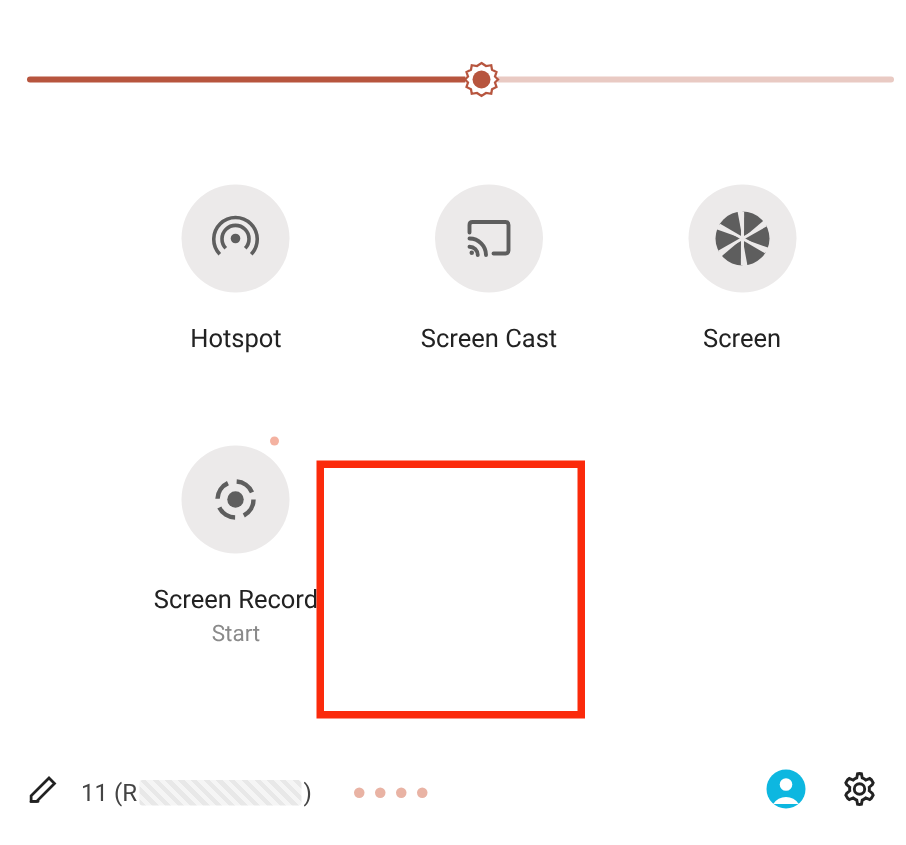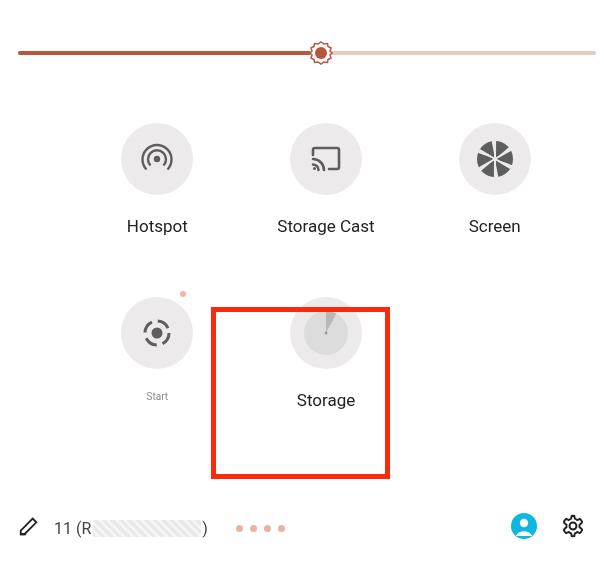--- a/index.html
+++ b/index.html
@@ -67,21 +67,21 @@
     justify-content: center;
     margin-bottom: 20px;
   }
   .tile-label {
     font-size: 17px;
     color: #222;
     text-align: center;
     line-height: 1.3;
   }
   .tile-sublabel {
-    font-size: 10px;
+    font-size: 15px;
     color: #8a8a8a;
     text-align: center;
     margin-top: 2px;
   }
   .highlight-box {
     position: absolute;
     border: 5px solid #fb2a0b;
     pointer-events: none;
   }
   .indicator-dot {
@@ -175,21 +175,21 @@
 
   <div class="tile">
     <div class="tile-icon">
       <svg width="40" height="40" viewBox="0 0 40 40" fill="none" stroke="#5e5e5e" stroke-width="2.6" stroke-linecap="round">
         <path d="M7 16 V11 Q7 9 9 9 H31 Q33 9 33 11 V28 Q33 30 31 30 H23"></path>
         <path d="M7 20 A11 11 0 0 1 18 31"></path>
         <path d="M7 25.5 A5.5 5.5 0 0 1 12.5 31"></path>
         <circle cx="8.5" cy="29.5" r="1.5" fill="#5e5e5e" stroke="none"></circle>
       </svg>
     </div>
-    <div class="tile-label">Storage Cast</div>
+    <div class="tile-label">Screen Cast</div>
   </div>
 
 
   <div class="tile">
     <div class="tile-icon">
       <svg width="44" height="44" viewBox="0 0 44 44">
         <defs>
             <clipPath id="cp">
               <circle cx="22" cy="22" r="18"></circle>
             </clipPath>
@@ -216,29 +216,24 @@
   </div>
 
   <div class="tile">
     <div class="indicator-dot"></div>
     <div class="tile-icon">
       <svg width="40" height="40" viewBox="0 0 40 40">
         <circle cx="20" cy="20" r="12" fill="none" stroke="#5e5e5e" stroke-width="3" stroke-dasharray="13 6"></circle>
         <circle cx="20" cy="20" r="5.5" fill="#5e5e5e"></circle>
       </svg>
     </div>
+    <div class="tile-label">Screen Record</div>
     <div class="tile-sublabel">Start</div>
   </div>
 
-  <div class="tile">
-    <div class="tile-icon">
-      <div class="storage-icon"></div>
-    </div>
-    <div class="tile-label">Storage</div>
-  </div>
 
 </div>
 
 <div class="highlight-box" style="left:211px; top:307px; width:179px; height:172px;"></div>
 
 <div class="bottom-bar">
   <span class="edit-btn">
     <svg width="22" height="22" viewBox="0 0 24 24" fill="none" stroke="#222" stroke-width="2" stroke-linecap="round">
       <path d="M3 21 L3 17 L16 4 L20 8 L7 21 Z"></path>
       <line x1="3" y1="21" x2="8" y2="21"></line>

